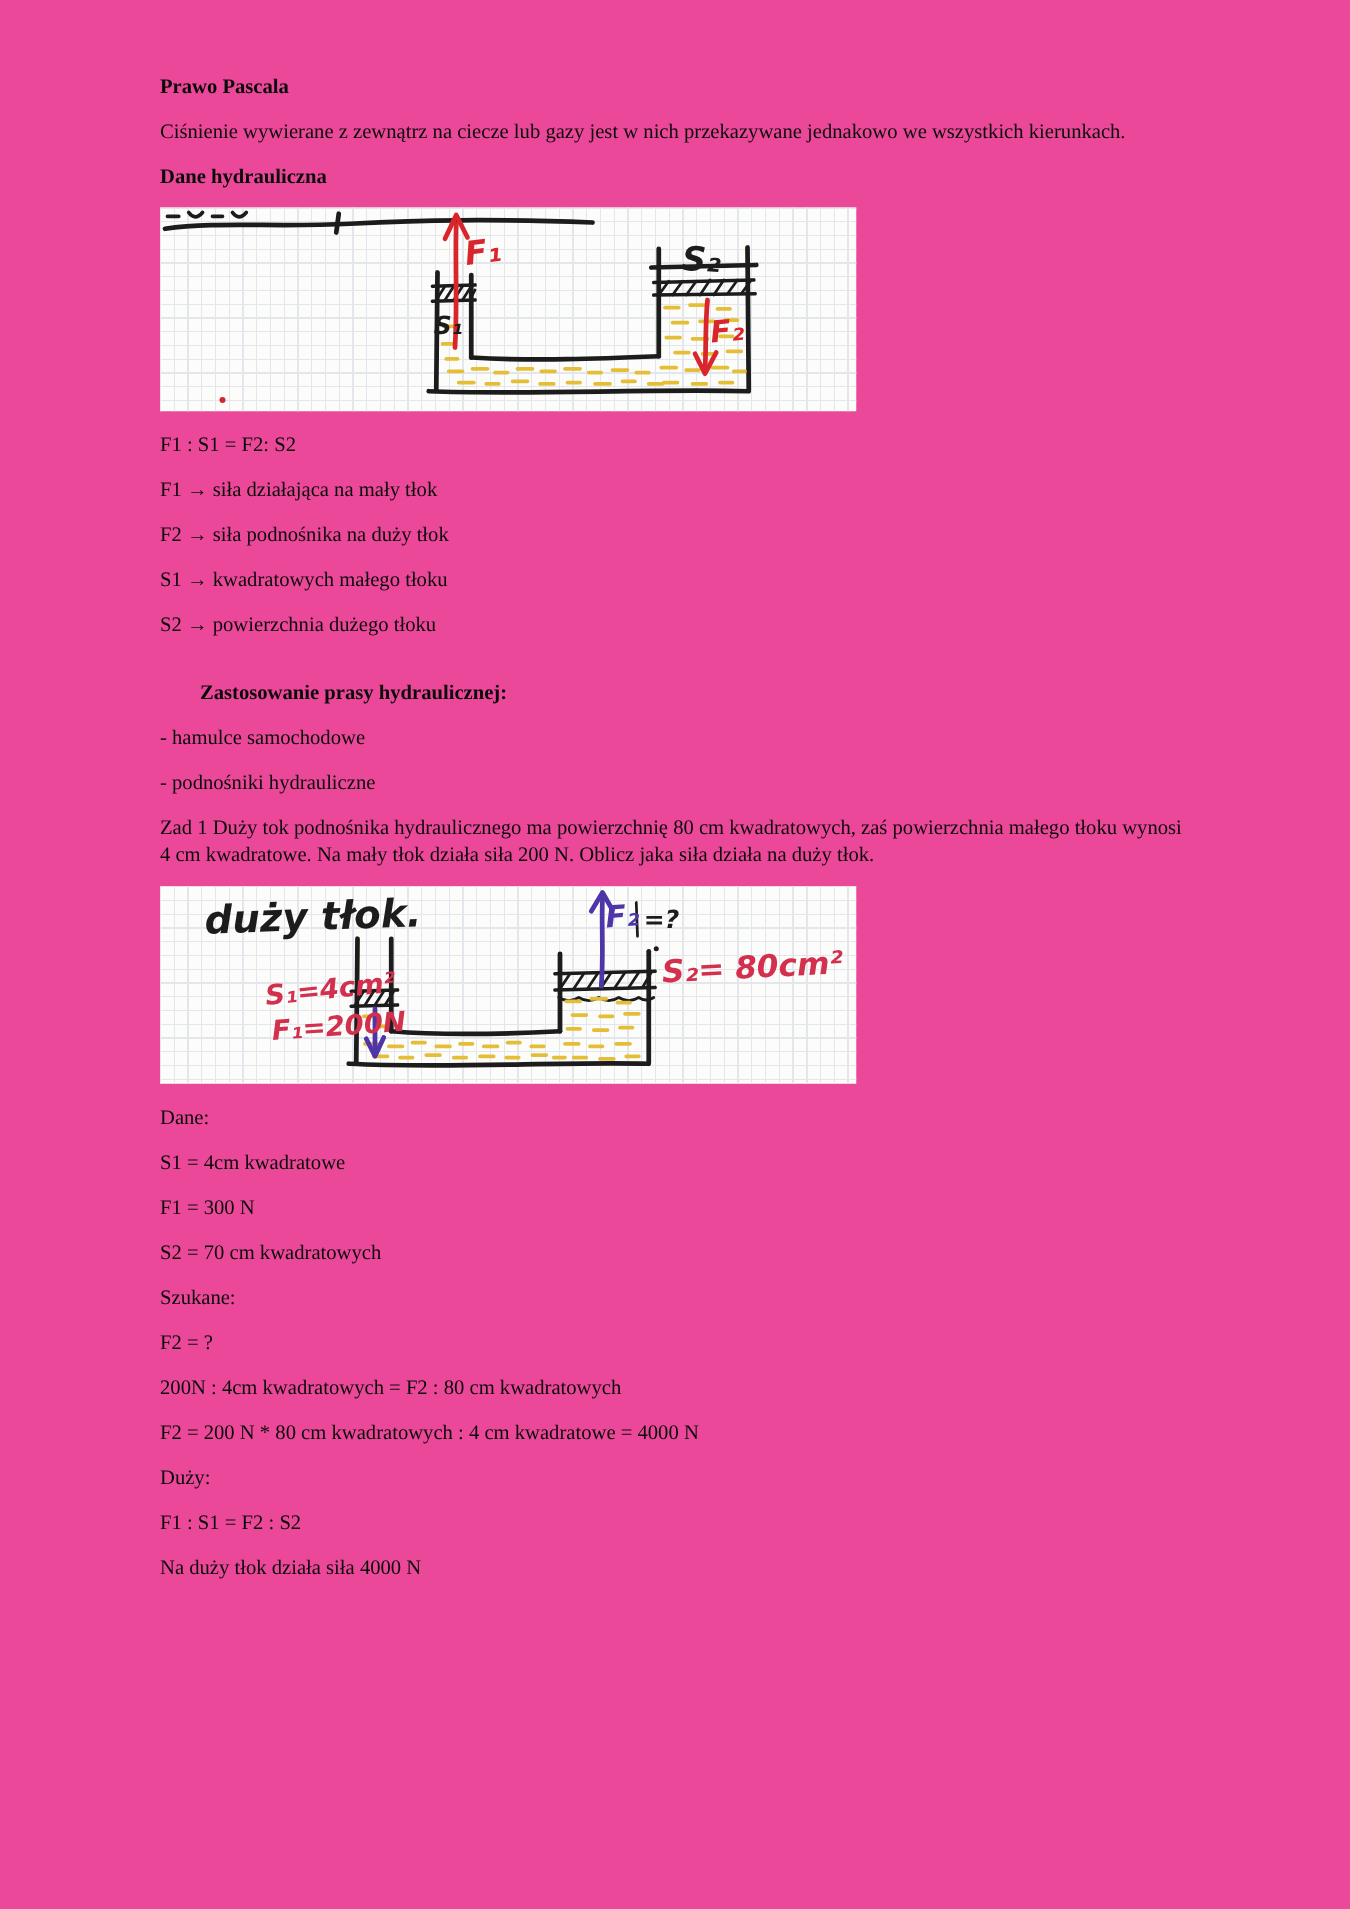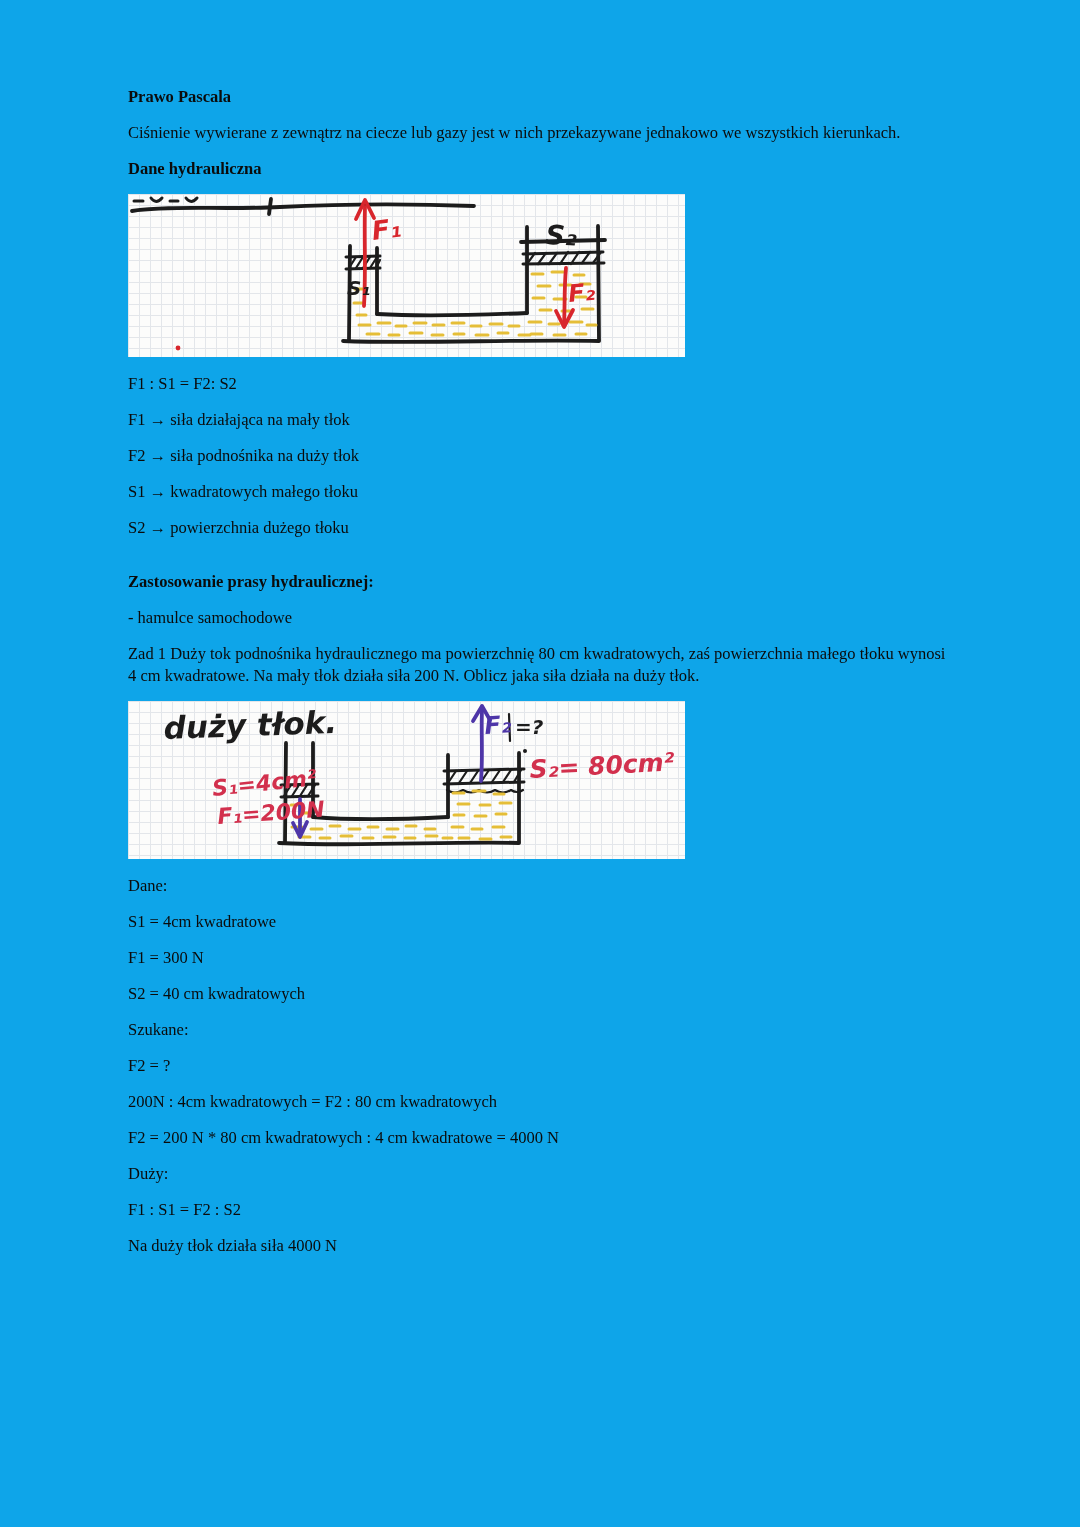--- a/index.html
+++ b/index.html
@@ -1,21 +1,21 @@
 <!DOCTYPE html>
 <html style="--ink-black: #1c1c1c; --ink-red: #d8262c; --ink-pink: #d2304d; --ink-purple: #4e36a8; --ink-yellow: #e5be37; --grid-line: #e3e6ea;"><head>
 <meta charset="utf-8">
 <style>
   html,body{margin:0;padding:0;}
   body{width:1080px;min-height:1527px;background:#ffffff;font-family:"Liberation Serif",serif;color:#0b0b0b;}
-  .page{width:1080px;min-height:1527px;padding:86px 130px 40px 128px;box-sizing:border-box;background:#0ea5e9;}
+  .page{width:1080px;min-height:1527px;padding:58px 130px 40px 128px;box-sizing:border-box;background:#ec4899;}
   .content{width:818px;}
   .para{font-size:16.5px;line-height:22px;margin:0 0 14px 0;}
   .bold{font-weight:bold;}
-  .gap-top{margin-top:32px;}
+  .gap-top{margin-top:32px;margin-left:32px;}
   .figure{width:557px;height:163px;margin:2px 0 16px 0;position:relative;
     background-color:#fcfcfb;
     background-image:
       repeating-linear-gradient(to right, var(--grid-line,#e3e6ea) 0px, var(--grid-line,#e3e6ea) 1px, transparent 1px, transparent 11px),
       repeating-linear-gradient(to bottom, var(--grid-line,#e3e6ea) 0px, var(--grid-line,#e3e6ea) 1px, transparent 1px, transparent 11px);}
   .figure.fig2{height:158px;}
   .figure svg{position:absolute;left:0;top:0;display:block;}
   .ink{fill:none;stroke:var(--ink-black,#1c1c1c);stroke-linecap:round;stroke-linejoin:round;}
   .red{fill:none;stroke:var(--ink-red,#d8262c);stroke-linecap:round;stroke-linejoin:round;}
   .purple{fill:none;stroke:var(--ink-purple,#4e36a8);stroke-linecap:round;stroke-linejoin:round;}
@@ -88,20 +88,21 @@
     </div>
 
     <p class="para">F1 : S1 = F2: S2</p>
     <p class="para">F1 → siła działająca na mały tłok</p>
     <p class="para">F2 → siła podnośnika na duży tłok</p>
     <p class="para">S1 → kwadratowych małego tłoku</p>
     <p class="para">S2 → powierzchnia dużego tłoku</p>
 
     <p class="para bold gap-top">Zastosowanie prasy hydraulicznej:</p>
     <p class="para">- hamulce samochodowe</p>
+    <p class="para">- podnośniki hydrauliczne</p>
 
     <p class="para">Zad 1 Duży tok podnośnika hydraulicznego ma powierzchnię 80 cm kwadratowych, zaś powierzchnia małego tłoku wynosi 4 cm kwadratowe. Na mały tłok działa siła 200 N. Oblicz jaka siła działa na duży tłok.</p>
 
     <div class="figure fig2">
       <svg viewBox="0 0 557 158" width="557" height="158">
         <text class="hw t-dark" x="36" y="38" font-size="31" transform="rotate(-2 36 38)">duży tłok.</text>
         <g>
           <path class="ink w4" d="M158,42 L157,141"></path>
           <path class="ink w4" d="M185,42 L185,116"></path>
           <path class="ink w4" d="M185,116 C232,120 282,118 320,116"></path>
@@ -138,21 +139,21 @@
         <circle class="dot-dark" cx="397" cy="50" r="2"></circle>
         <text class="hw t-pink" x="402" y="77" font-size="25" transform="rotate(-3 402 77)">S₂= 80cm²</text>
         <text class="hw t-pink" x="85" y="95" font-size="22" transform="rotate(-6 85 95)">S₁=4cm²</text>
         <text class="hw t-pink" x="90" y="123" font-size="22" transform="rotate(-4 90 123)">F₁=200N</text>
       </svg>
     </div>
 
     <p class="para">Dane:</p>
     <p class="para">S1 = 4cm kwadratowe</p>
     <p class="para">F1 = 300 N</p>
-    <p class="para">S2 = 40 cm kwadratowych</p>
+    <p class="para">S2 = 70 cm kwadratowych</p>
     <p class="para">Szukane:</p>
     <p class="para">F2 = ?</p>
     <p class="para">200N : 4cm kwadratowych = F2 : 80 cm kwadratowych</p>
     <p class="para">F2 = 200 N * 80 cm kwadratowych : 4 cm kwadratowe = 4000 N</p>
     <p class="para">Duży:</p>
     <p class="para">F1 : S1 = F2 : S2</p>
     <p class="para">Na duży tłok działa siła 4000 N</p>
 
   </div>
 </div>

